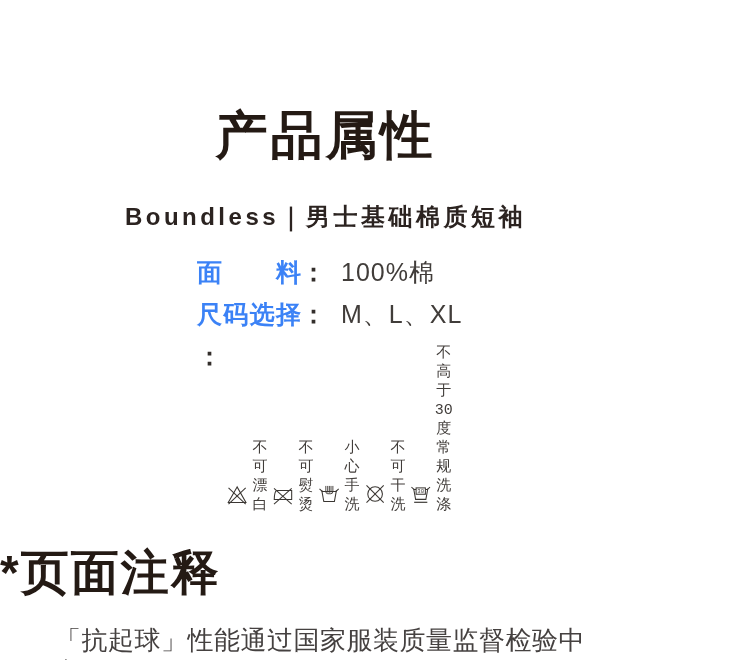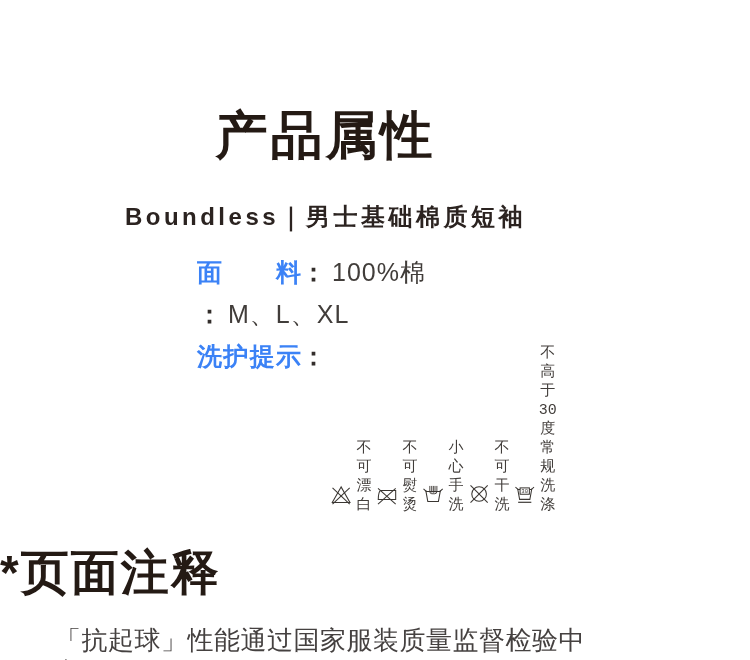--- a/index.html
+++ b/index.html
@@ -20,21 +20,21 @@
     letter-spacing:3.5px;color:#2b2320;
   }
   .attrs{margin:26px 0 0 197px;}
   .row{display:flex;align-items:flex-start;font-size:25px;line-height:28px;margin-bottom:14px;}
   .lbl{
     display:inline-block;width:104px;flex:0 0 104px;
     font-weight:700;color:#3b82f6;
     text-align:justify;text-align-last:justify;
   }
   .colon{font-weight:700;color:#332e2b;}
-  .val{margin-left:6px;color:#413d3a;letter-spacing:1px;}
+  .val{margin-left:15px;color:#413d3a;letter-spacing:1px;}
   .care-row{margin-bottom:0;}
   .icons{display:flex;margin-left:4px;margin-top:-3px;}
   .icon-item{width:46px;display:flex;flex-direction:row;align-items:flex-end;font-family:Liberation Mono, monospace;}
   .icon-item svg{display:block;}
   .cap{
     margin-top:5px;font-size:15px;line-height:19px;
     text-align:center;white-space:pre-line;color:#413d3a;
   }
   .h2{
     margin:30px 0 0;text-align:left;
@@ -58,26 +58,26 @@
 
   <div class="attrs">
 
     <div class="row">
       <span class="lbl">面料</span>
         <span class="colon">：</span>
       <span class="val">100%棉</span>
     </div>
 
     <div class="row">
+      <span class="lbl">尺码选择</span>
         <span class="colon">：</span>
       <span class="val">M、L、XL</span>
     </div>
 
     <div class="row care-row">
-      <span class="lbl">洗护提示</span>
         <span class="colon">：</span>
 
       <div class="icons">
 
         <div class="icon-item">
           <svg width="42" height="42" viewBox="0 0 44 44">
             <g fill="none" stroke="#3a3632" stroke-width="2.1">
               <polygon points="22,8 4.5,39 39.5,39"></polygon>
               <line x1="5" y1="10" x2="39" y2="42"></line>
               <line x1="39" y1="10" x2="5" y2="42"></line>

